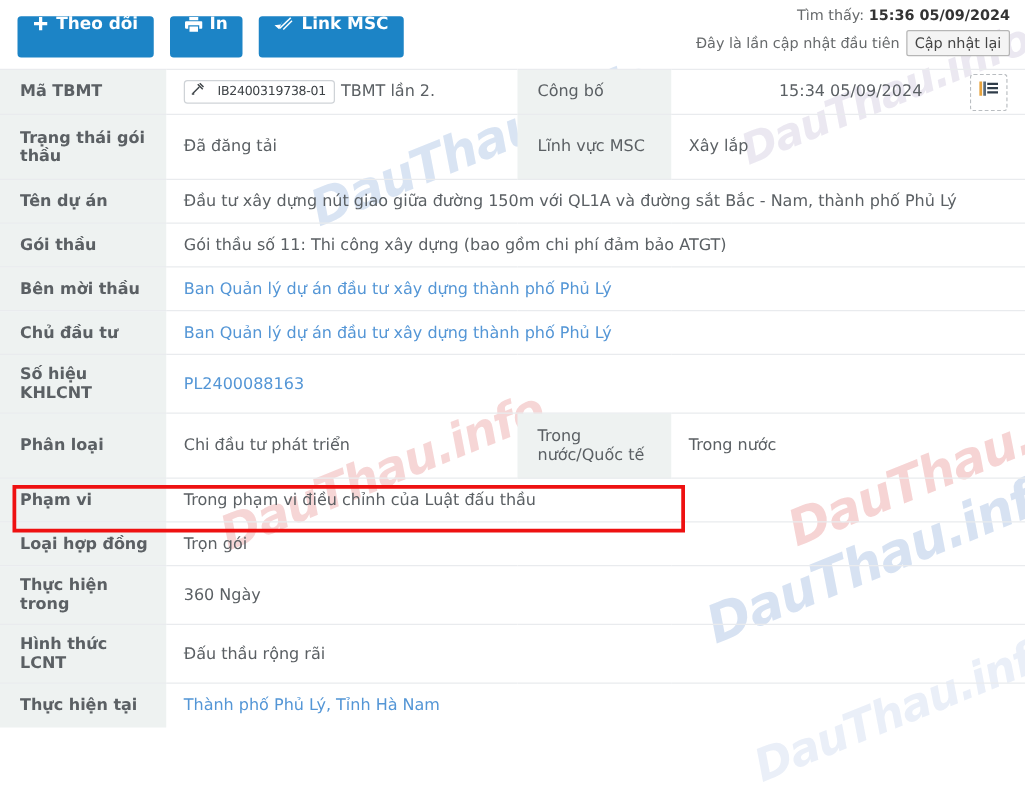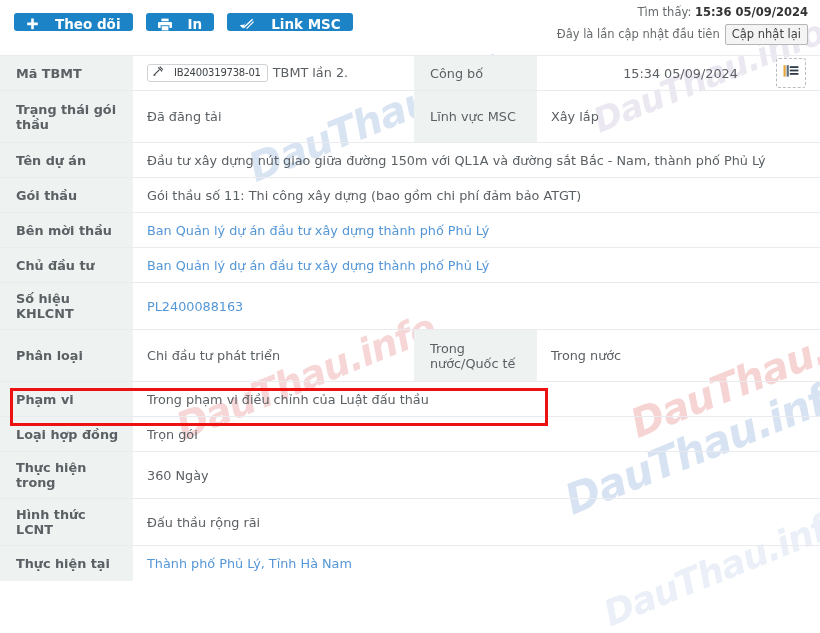--- a/index.html
+++ b/index.html
@@ -41,23 +41,23 @@
   .toolbar {
     position: relative;
     z-index: 2;
     height: 55px;
     padding: 13px 0 0 14px;
     display: flex;
     align-items: flex-start;
   }
   .btn {
     display: inline-flex;
-    align-items: flex-end;
-    gap: 16px;
-    height: 18px;
+    align-items: flex-start;
+    gap: 6px;
+    height: 33px;
     padding: 0 12px;
     margin-right: 13px;
     background: #1c84c6;
     color: #ffffff;
     border: none;
     border-radius: 3px;
     font-size: 13.5px;
     font-weight: bold;
     font-family: "DejaVu Sans", "Liberation Sans", sans-serif;
     cursor: pointer;

